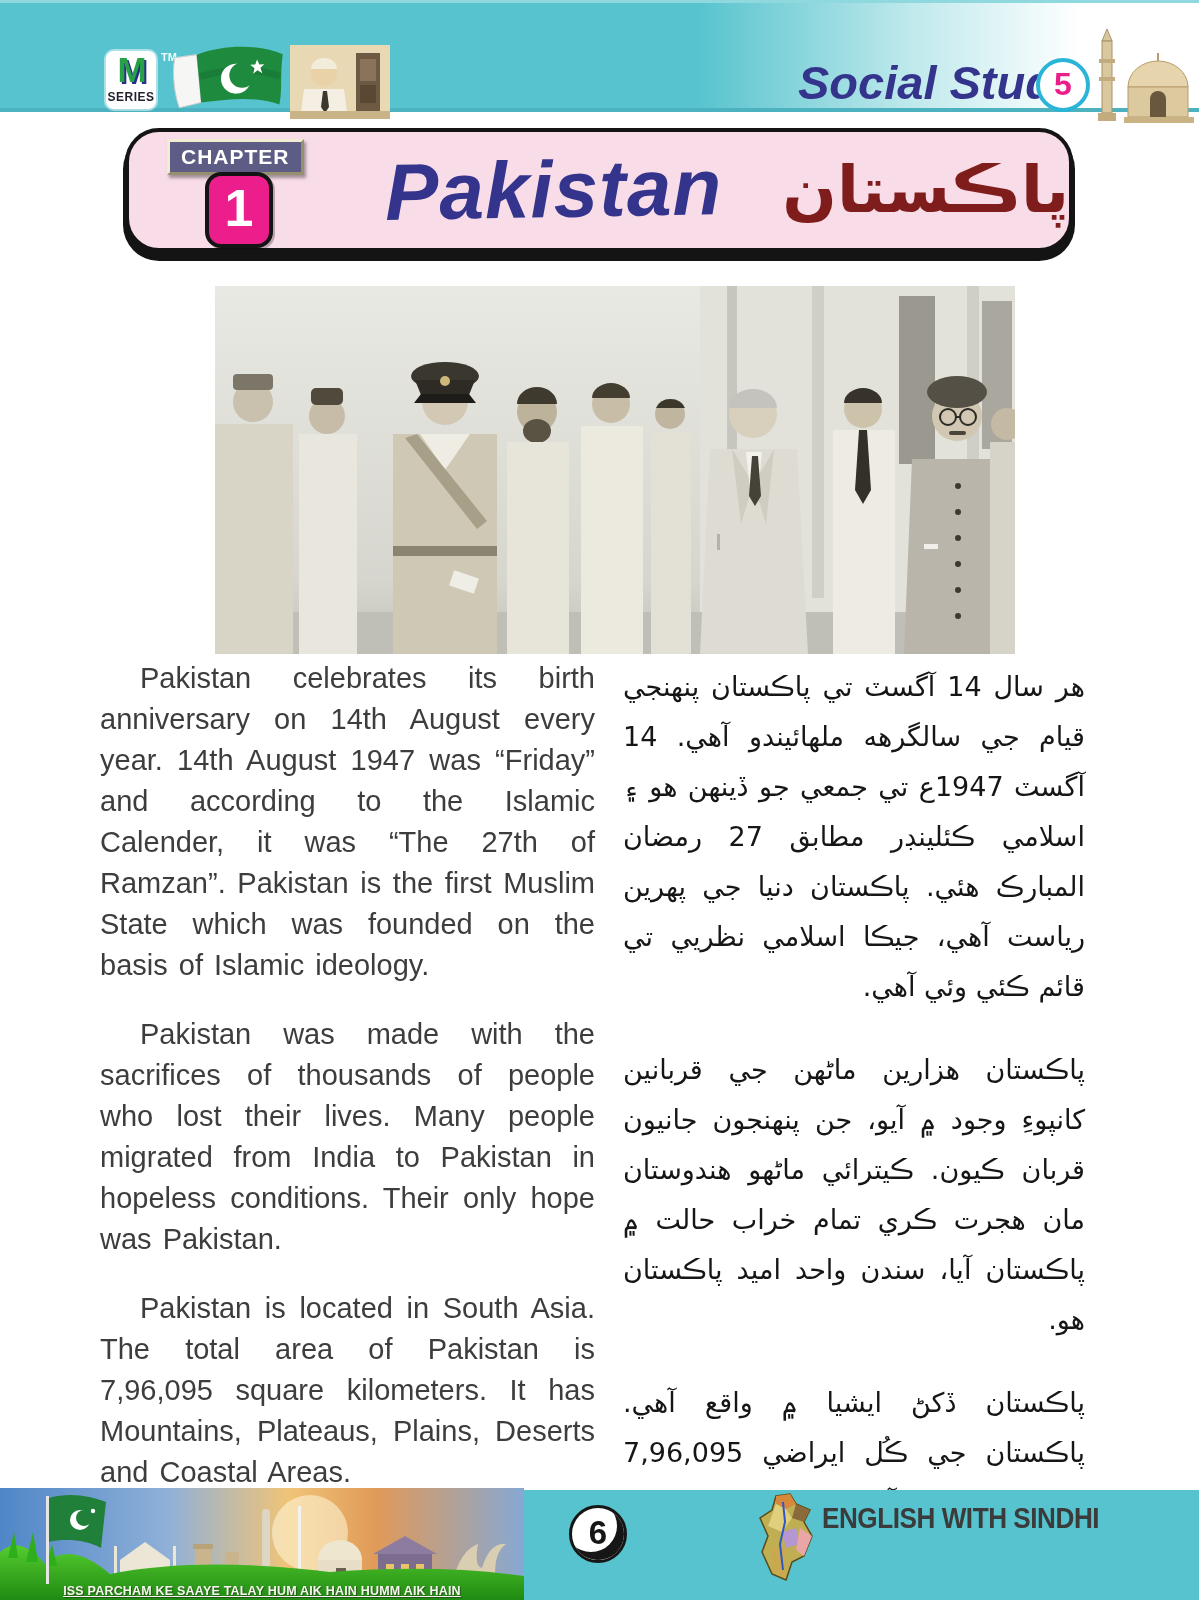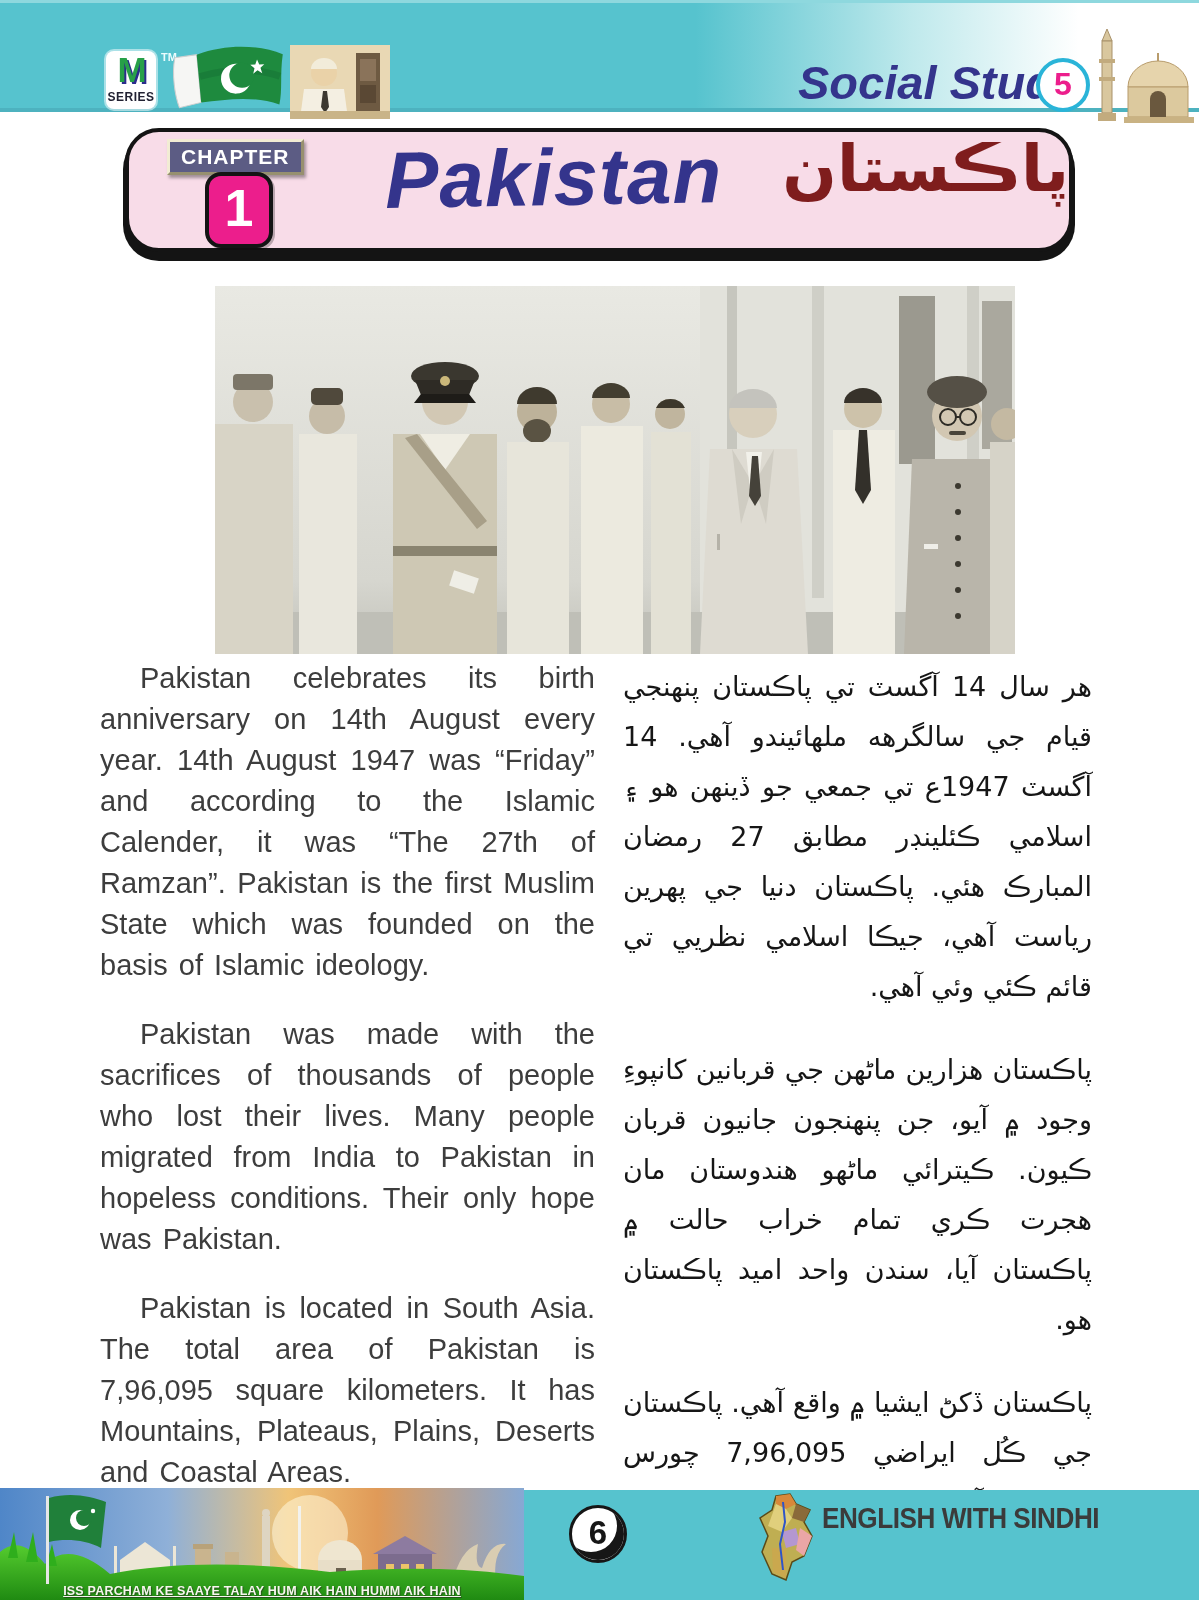--- a/index.html
+++ b/index.html
@@ -42,21 +42,21 @@
     font-size:32px; font-weight:bold; text-align:center; line-height:44px;
   }
   .monuments-icon { position:absolute; left:1090px; top:24px; width:109px; height:98px; }
 
   
   .chapter-banner {
     position:absolute; left:125px; top:128px; width:948px; height:124px; box-sizing:border-box;
     background:var(--banner_pink,#f8dce8);
     border:4px solid #141414; border-radius:34px;
     box-shadow:0 7px 0 2px #141414;
-    display:flex; align-items:flex-start;
+    display:flex; align-items:center;
   }
   .badge-group { position:relative; margin-left:38px; width:150px; height:116px; flex:none; }
   .chapter-label-badge {
     position:absolute; left:0; top:7px;
     background:var(--badge_slate,#5c5c84); color:#fff;
     font-weight:bold; font-size:21px; letter-spacing:1px; padding:3px 11px;
     border:3px solid; border-color:#f2ecd4 #97906f #97906f #f2ecd4;
     box-shadow:2px 3px 3px rgba(0,0,0,.35);
   }
   .chapter-number-badge {
@@ -82,21 +82,21 @@
   .col-english {
     position:absolute; left:100px; top:658px; width:507px;
     color:var(--text_gray,#3d3d3d); font-size:29px; line-height:41px; text-align:justify;
   }
   .col-english p { margin:0 12px 28px 0; text-indent:40px; word-spacing:3px; }
   .col-sindhi {
     position:absolute; left:623px; top:662px; width:474px; direction:rtl;
     font-family:"DejaVu Sans", sans-serif; color:#161616;
     font-size:27px; line-height:50px; text-align:justify;
   }
-  .col-sindhi p { margin:0 5px 33px 0; }
+  .col-sindhi p { margin:0 12px 33px 0; }
 
   
   .footer-bar { position:absolute; left:0; top:1490px; width:1199px; height:110px; background:var(--teal,#56c3ce); }
   .footer-banner { position:absolute; left:0; top:1488px; width:524px; height:112px; overflow:hidden; }
   .footer-banner svg { display:block; width:100%; height:100%; }
   .footer-caption {
     position:absolute; left:0; bottom:2px; width:100%; text-align:center;
     color:#f6f6ee; font-size:12.5px; font-weight:bold; letter-spacing:.2px;
     text-decoration:underline; text-shadow:1px 1px 1px #27531b; white-space:nowrap;
   }

